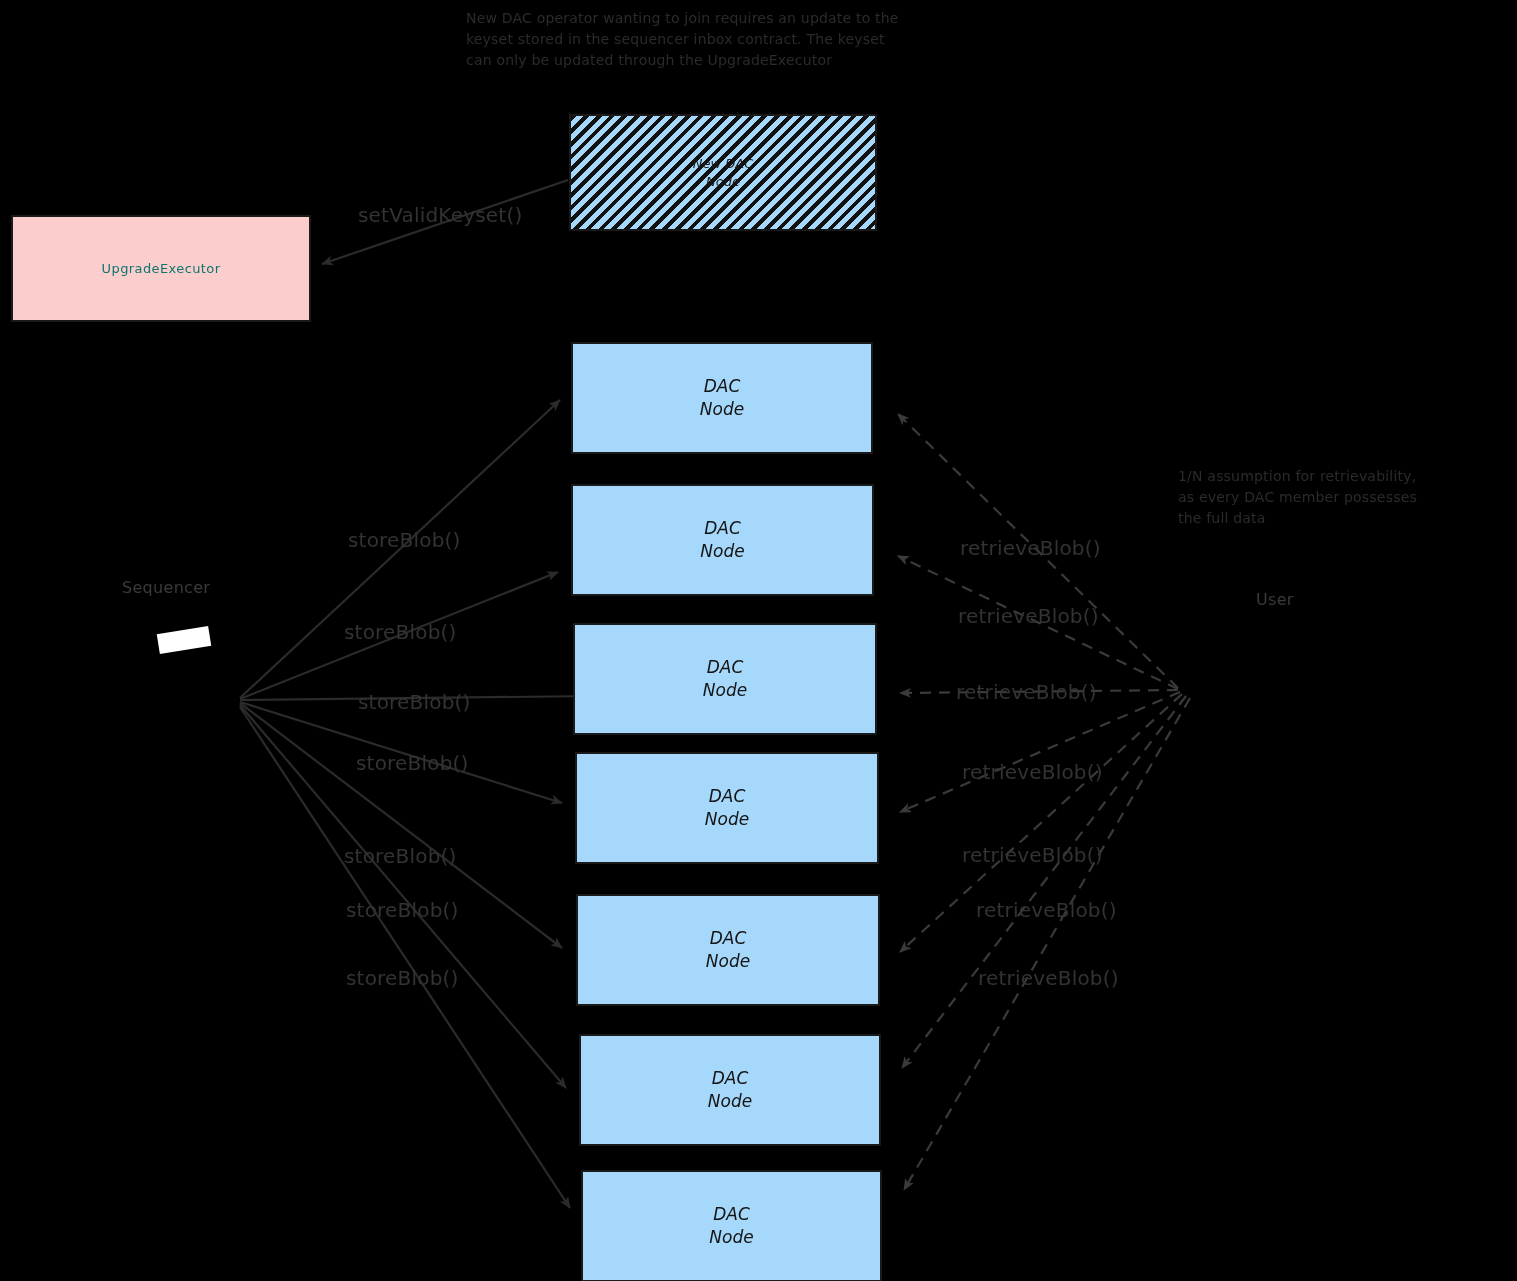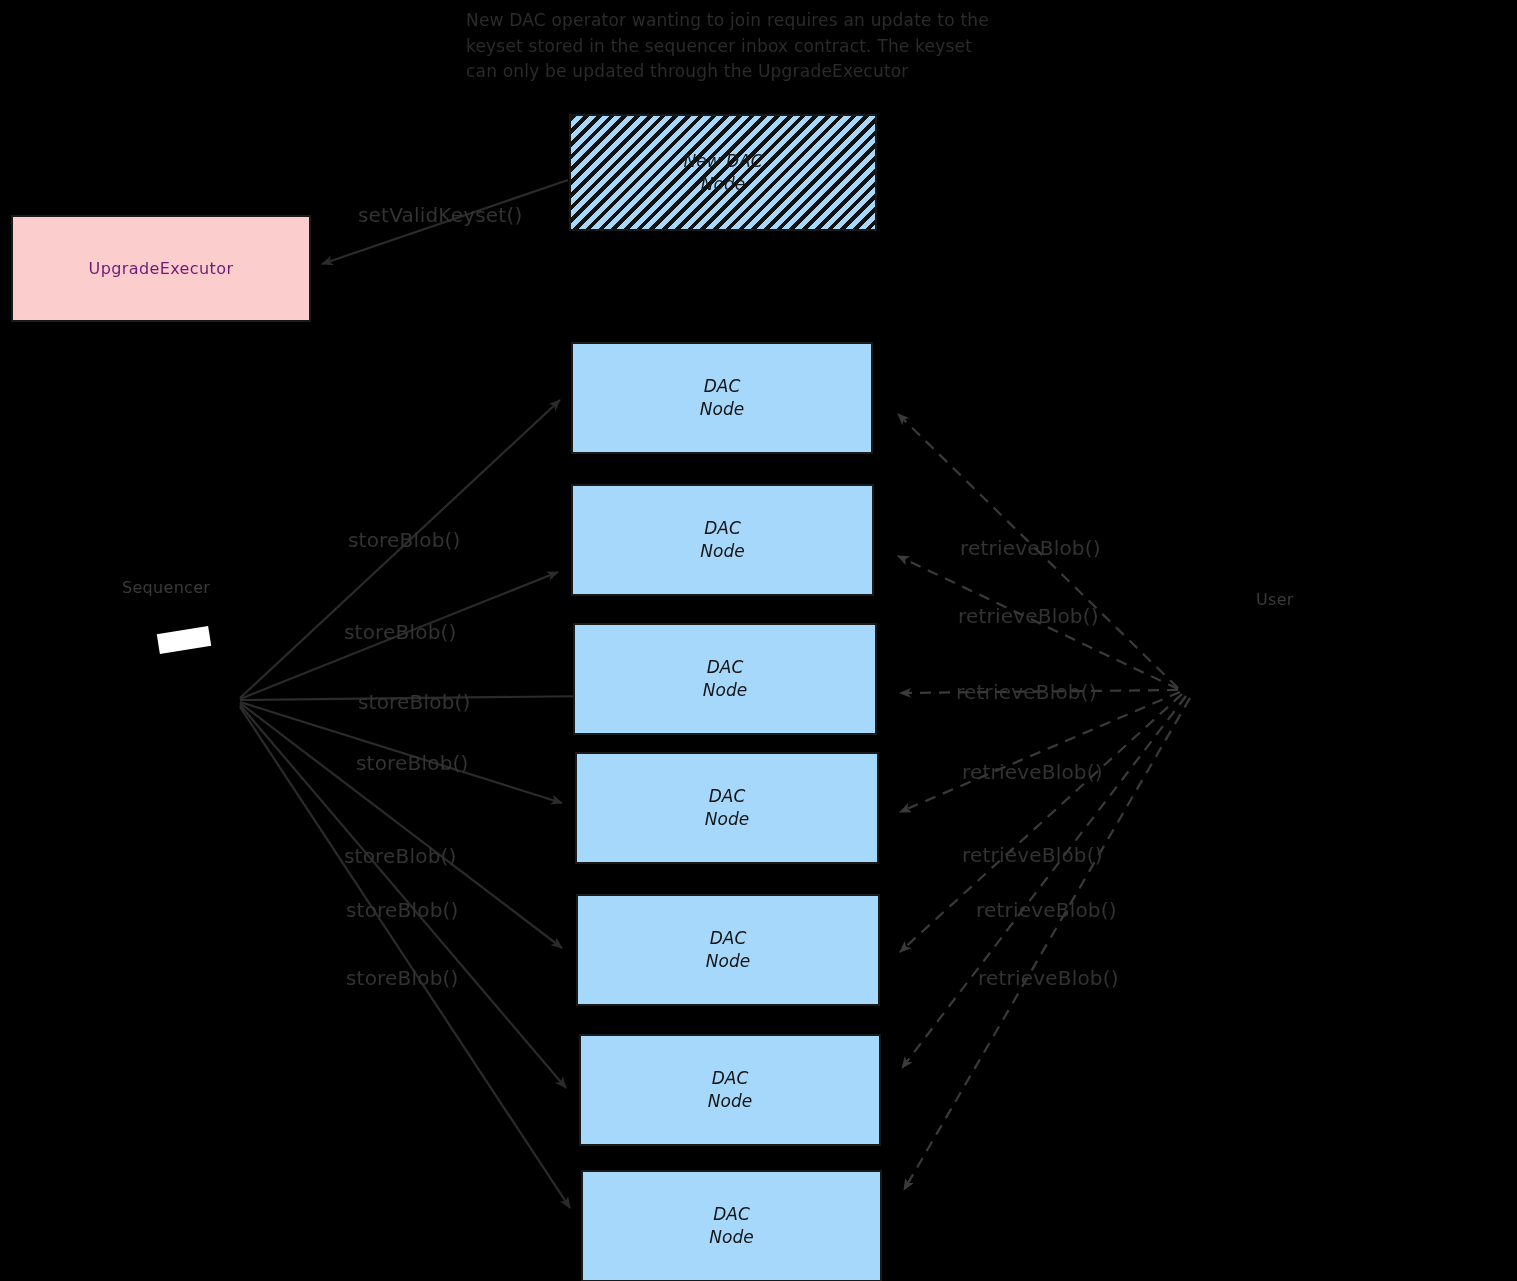--- a/index.html
+++ b/index.html
@@ -41,47 +41,47 @@
     margin-top: 13px;
   }
   .pink-box {
     position: absolute;
     box-sizing: border-box;
     background: #fccdcd;
     border: 2px solid #1a1a1a;
     display: flex;
     align-items: center;
     justify-content: center;
-    font-size: 16px;
-    color: #701a75;
+    font-size: 13px;
+    color: #0f766e;
     letter-spacing: .4px;
   }
   .hatch-box {
     position: absolute;
     box-sizing: border-box;
     border: 2px solid #1a1a1a;
     display: flex;
     align-items: center;
     justify-content: center;
     text-align: center;
     line-height: 1.35;
-    font-size: 17px;
+    font-size: 13px;
     font-style: italic;
     color: #1b1b1b;
     white-space: pre-line;
     background-color: #a6d8fc;
     background-image: repeating-linear-gradient(
         135deg,
         #111111 0px, #111111 4px,
         rgba(0,0,0,0) 4px, rgba(0,0,0,0) 9px);
   }
   .note {
     position: absolute;
     color: #2b2b2b;
-    font-size: 17px;
+    font-size: 14px;
     line-height: 1.5;
     white-space: pre-line;
     letter-spacing: .2px;
   }
   .edge-label {
     position: absolute;
     color: #333333;
     font-size: 20px;
     white-space: nowrap;
     letter-spacing: .2px;
@@ -187,14 +187,17 @@
 
   <div class="edge-label" style="left:960px; top:536px;">retrieveBlob()</div>
   <div class="edge-label" style="left:958px; top:604px;">retrieveBlob()</div>
   <div class="edge-label" style="left:956px; top:680px;">retrieveBlob()</div>
   <div class="edge-label" style="left:962px; top:760px;">retrieveBlob()</div>
   <div class="edge-label" style="left:962px; top:843px;">retrieveBlob()</div>
   <div class="edge-label" style="left:976px; top:898px;">retrieveBlob()</div>
   <div class="edge-label" style="left:978px; top:966px;">retrieveBlob()</div>
 
 
+  <div class="note" style="left:1178px; top:466px; width:330px;">1/N assumption for retrievability,
+as every DAC member possesses
+the full data</div>
 
 </div>
 
 </body></html>

